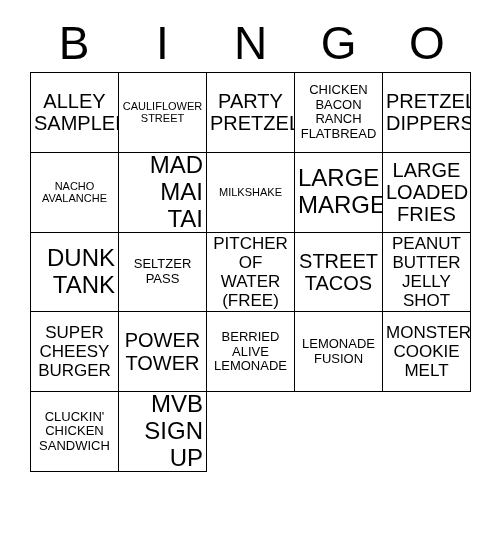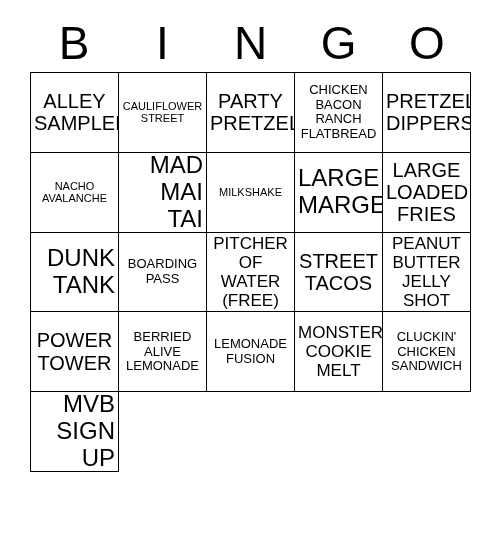--- a/index.html
+++ b/index.html
@@ -135,40 +135,45 @@
         <span class="cell-text">LARGE
 LOADED
 FRIES</span>
       </div>
 
     <div class="bingo-cell sz-xl">
         <span class="cell-text">DUNK
 TANK</span>
       </div>
     <div class="bingo-cell sz-sm">
-        <span class="cell-text">BOARDING
+        <span class="cell-text">SELTZER
 PASS</span>
       </div>
     <div class="bingo-cell sz-md">
         <span class="cell-text">PITCHER
 OF
 WATER
 (FREE)</span>
       </div>
     <div class="bingo-cell sz-lg">
         <span class="cell-text">STREET
 TACOS</span>
       </div>
 
     <div class="bingo-cell sz-md">
         <span class="cell-text">PEANUT
 BUTTER
 JELLY
 SHOT</span>
       </div>
+    <div class="bingo-cell sz-md">
+        <span class="cell-text">SUPER
+CHEESY
+BURGER</span>
+      </div>
     <div class="bingo-cell sz-lg">
         <span class="cell-text">POWER
 TOWER</span>
       </div>
     <div class="bingo-cell sz-sm">
         <span class="cell-text">BERRIED
 ALIVE
 LEMONADE</span>
       </div>
 

